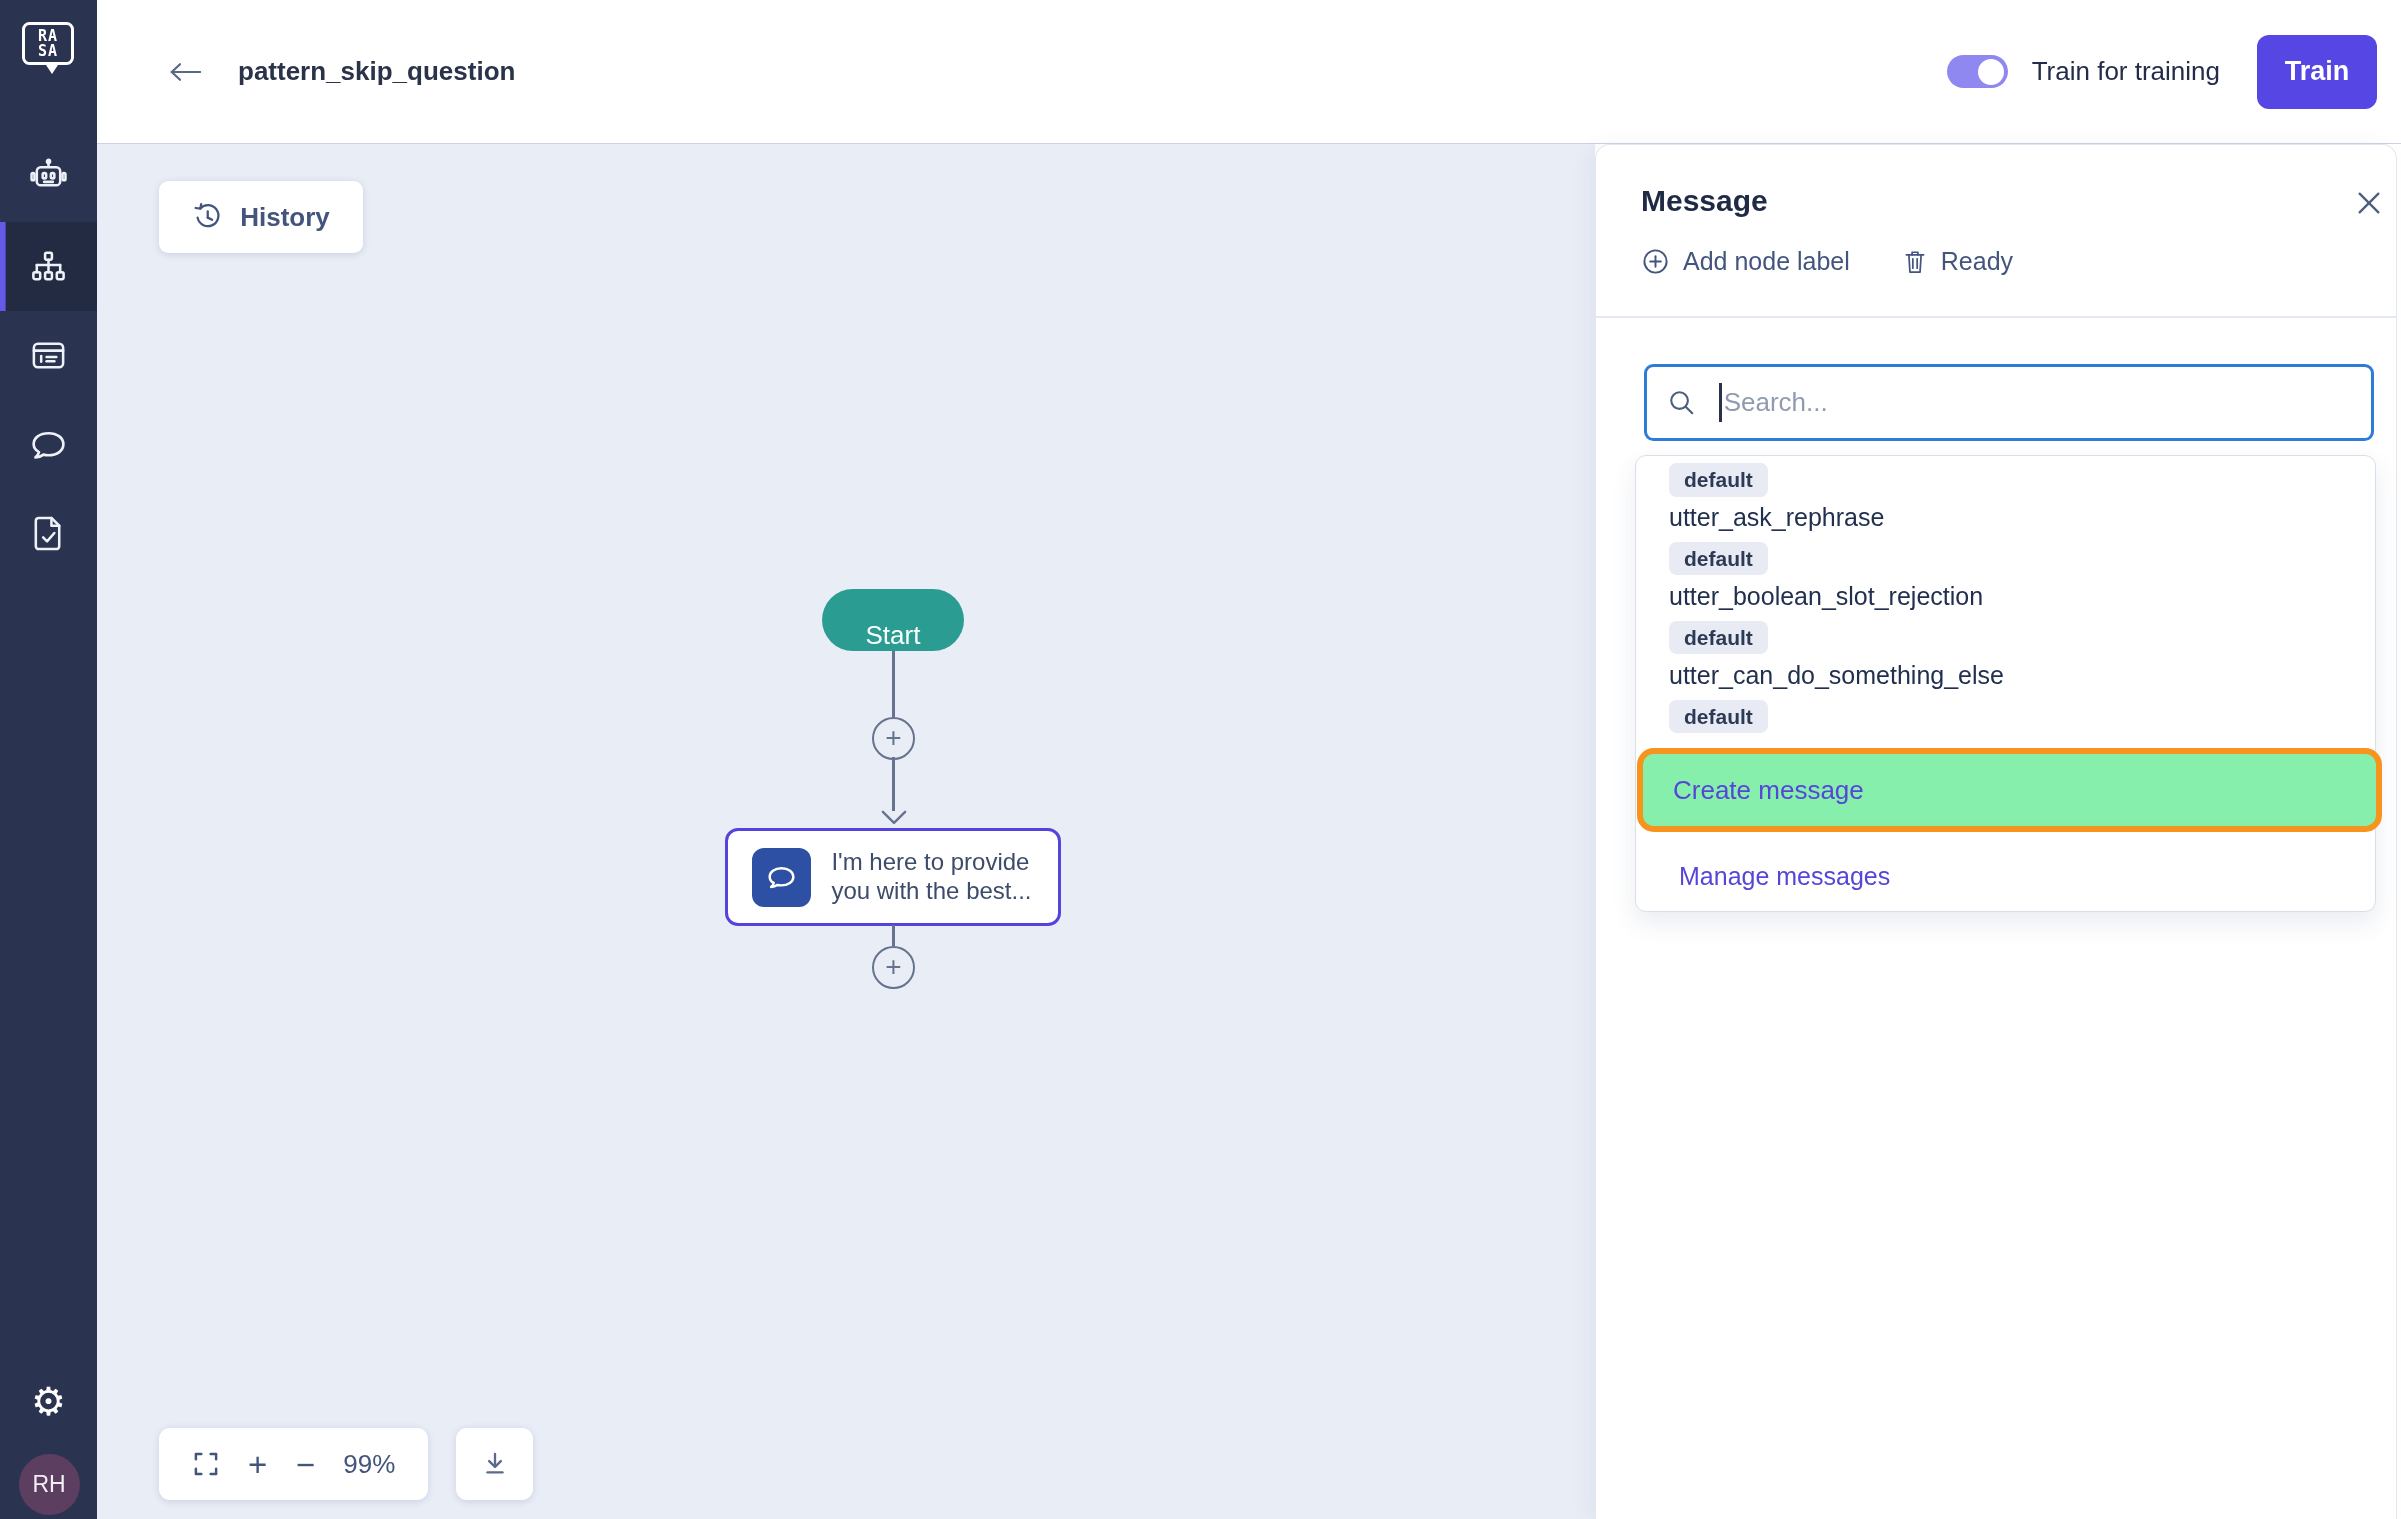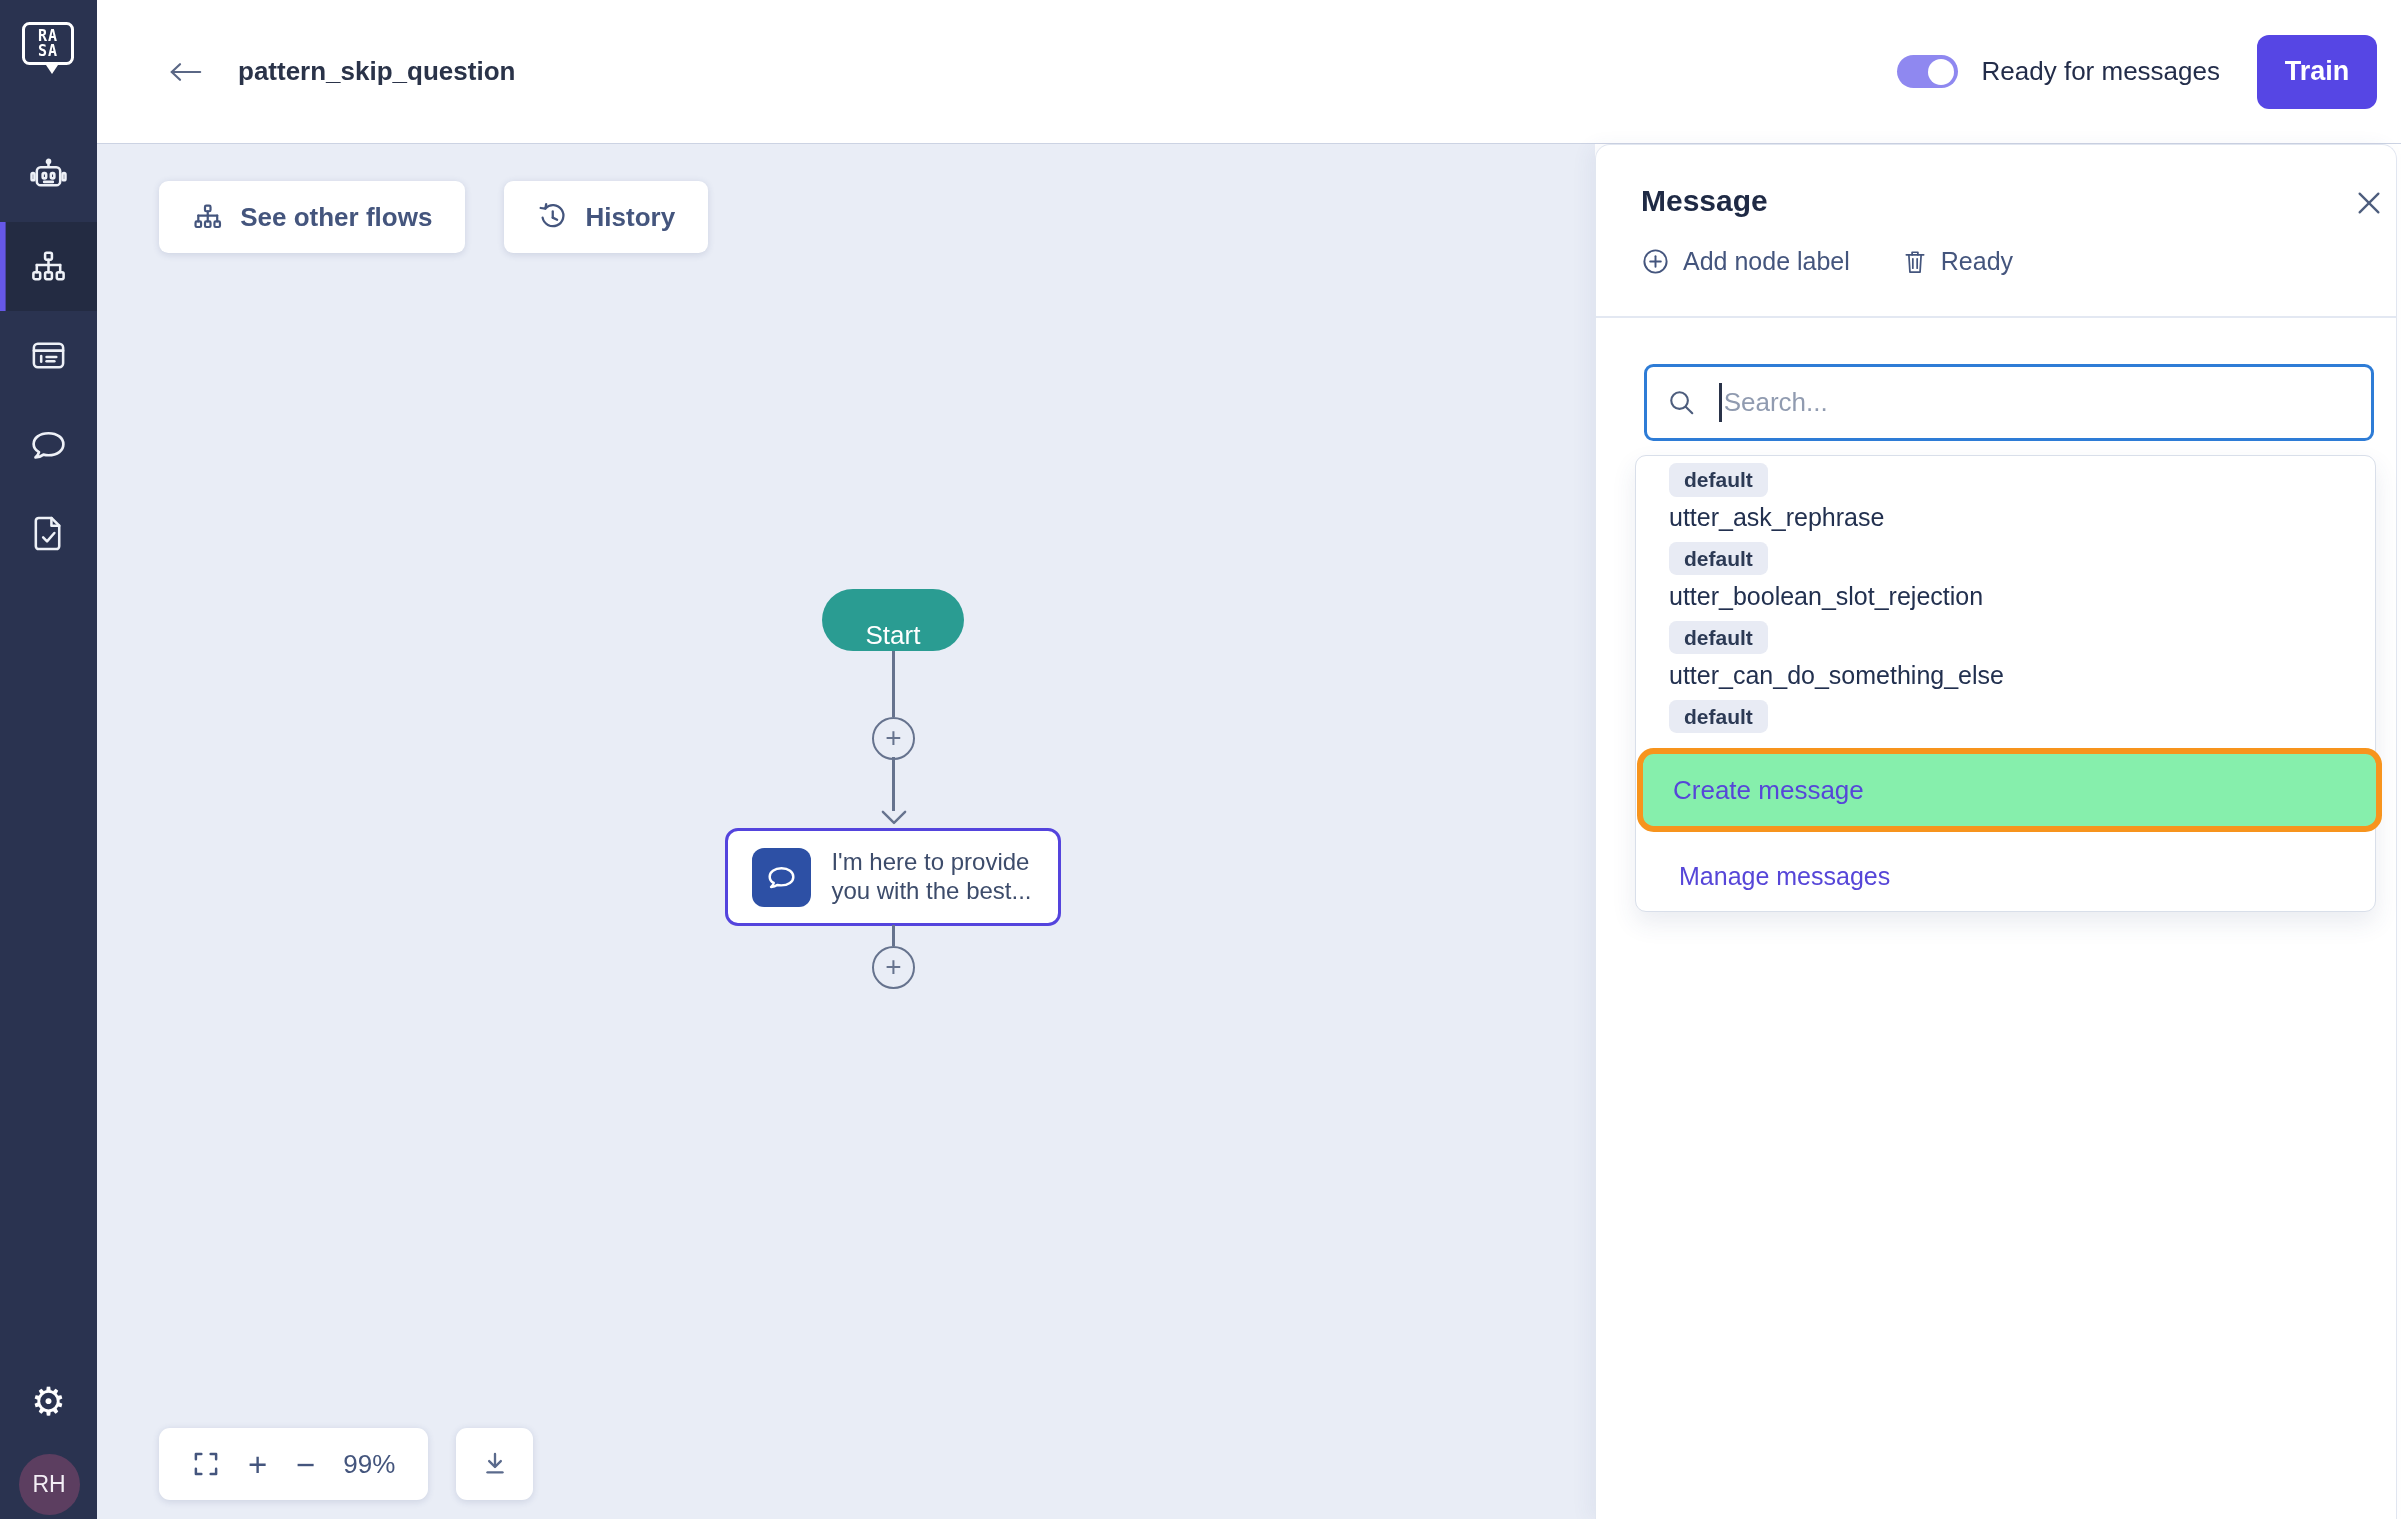--- a/index.html
+++ b/index.html
@@ -190,41 +190,27 @@
       <svg width="37" height="22" viewBox="0 0 40 24" fill="none" stroke="currentColor" stroke-width="2.4" stroke-linecap="round" stroke-linejoin="round">
         <line x1="36" y1="12" x2="5" y2="12"></line>
         <polyline points="14,3.5 5,12 14,20.5"></polyline>
       </svg>
     </div>
     <h1 class="page-title">pattern_skip_question</h1>
     <div class="header-right">
       <div class="toggle">
         <div class="knob"></div>
       </div>
-      <span class="toggle-label">Ready for messages</span>
+      <span class="toggle-label">Train for training</span>
       <button class="train-btn">Train</button>
     </div>
   </header>
 
   <main class="canvas">
     <div class="flow-btns">
-      <button class="canvas-btn">
-        <svg width="31.5" height="31.5" viewBox="0 0 40 40" fill="none" stroke="currentColor" stroke-width="2.8" stroke-linecap="round" stroke-linejoin="round">
-          <rect x="16.5" y="6" width="7" height="7" rx="1.6"></rect>
-          <line x1="20" y1="13" x2="20" y2="18.5"></line>
-          <line x1="8" y1="18.5" x2="32" y2="18.5"></line>
-          <line x1="8" y1="18.5" x2="8" y2="26"></line>
-            <line x1="20" y1="18.5" x2="20" y2="26"></line>
-            <line x1="32" y1="18.5" x2="32" y2="26"></line>
-          <rect x="4.5" y="26" width="7" height="7" rx="1.6"></rect>
-          <rect x="16.5" y="26" width="7" height="7" rx="1.6"></rect>
-          <rect x="28.5" y="26" width="7" height="7" rx="1.6"></rect>
-        </svg>
-        <span>See other flows</span>
-      </button>
       <button class="canvas-btn">
         <svg width="31.5" height="31.5" viewBox="0 0 36 36" fill="none" stroke="currentColor" stroke-width="2.6" stroke-linecap="round" stroke-linejoin="round">
           <path d="M9.5,8.5 A12,12 0 1 1 6.4,19"></path>
           <polyline points="10.5,3.5 9.5,8.8 4.2,8"></polyline>
           <line x1="18" y1="12" x2="18" y2="19"></line>
           <line x1="18" y1="19" x2="23" y2="21.5"></line>
         </svg>
         <span>History</span>
       </button>
     </div>

